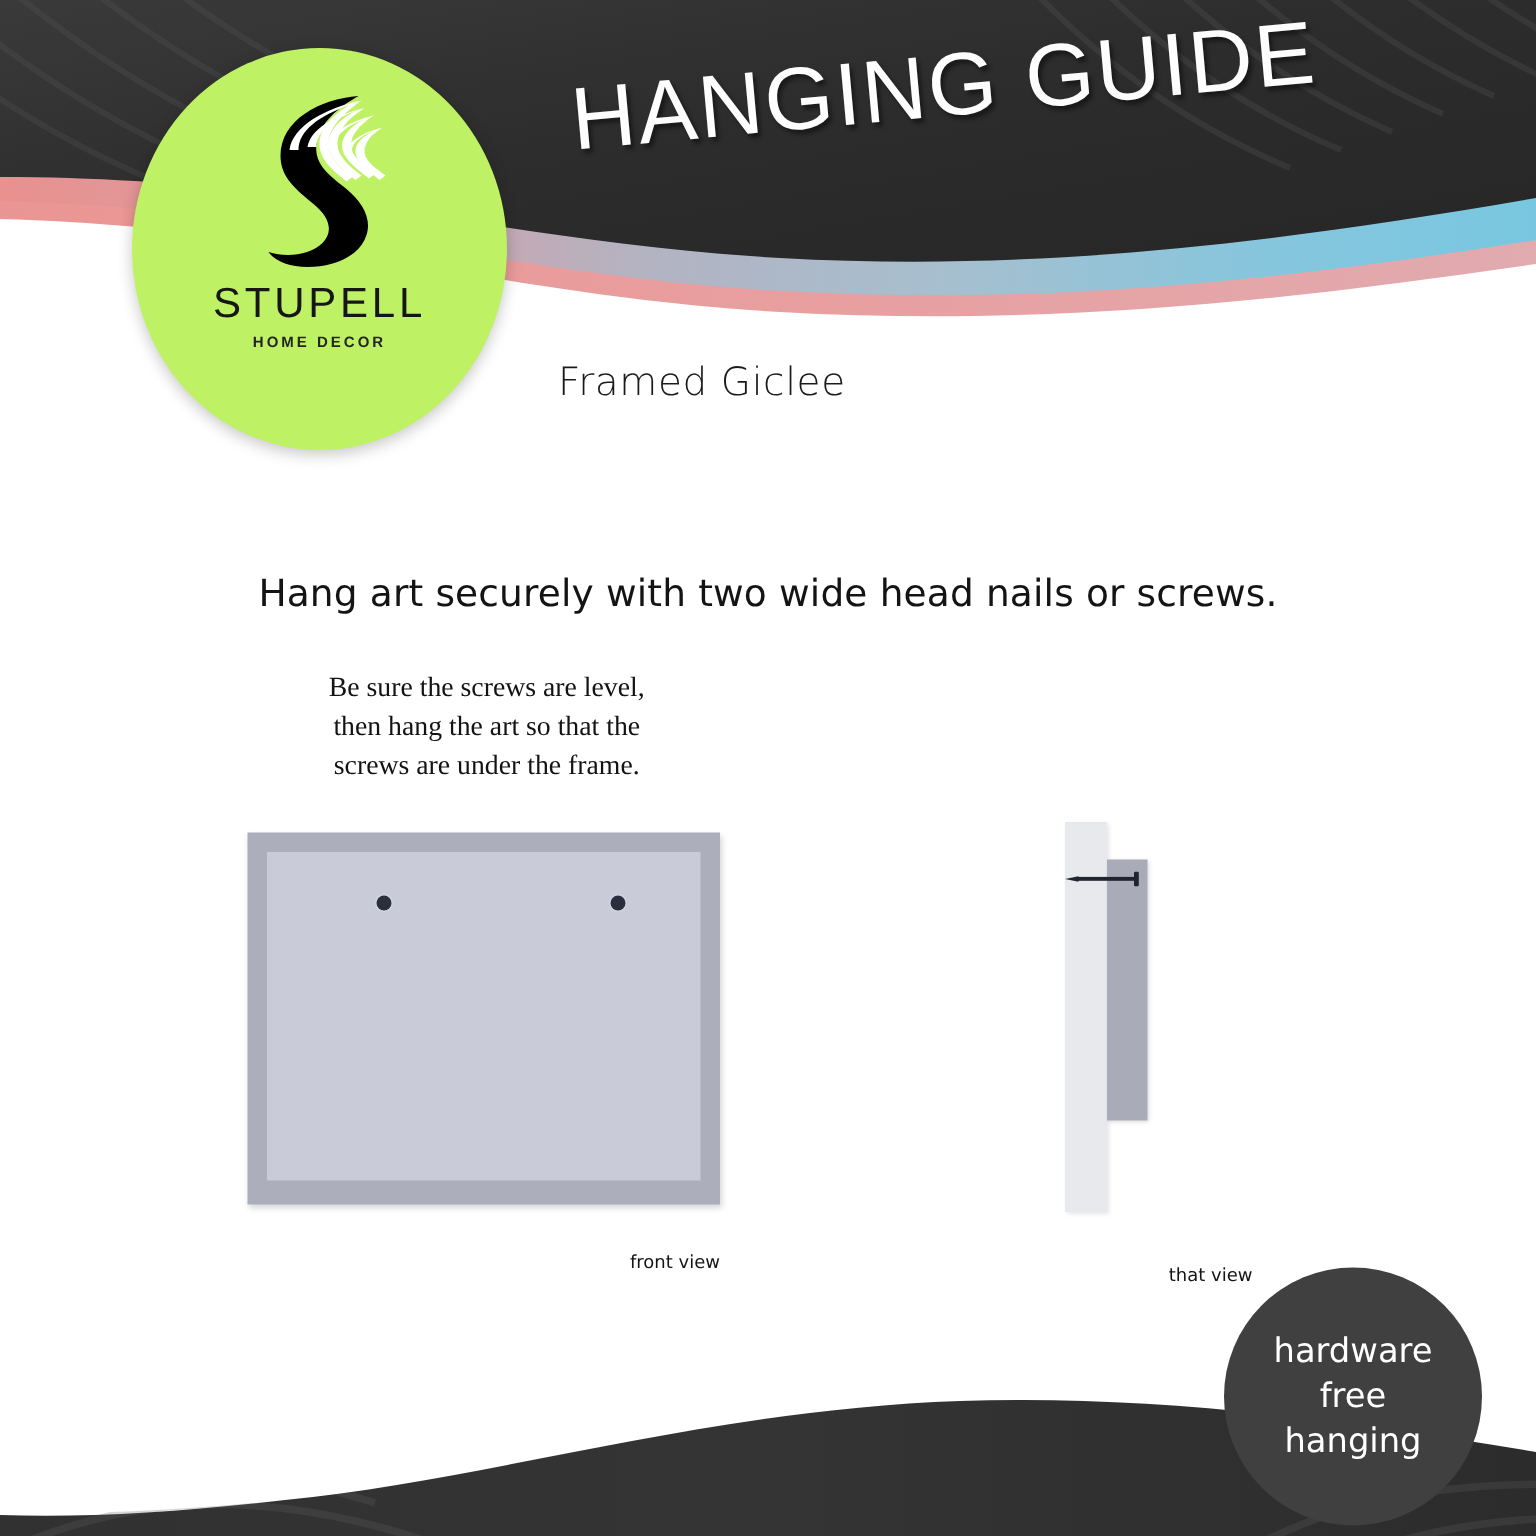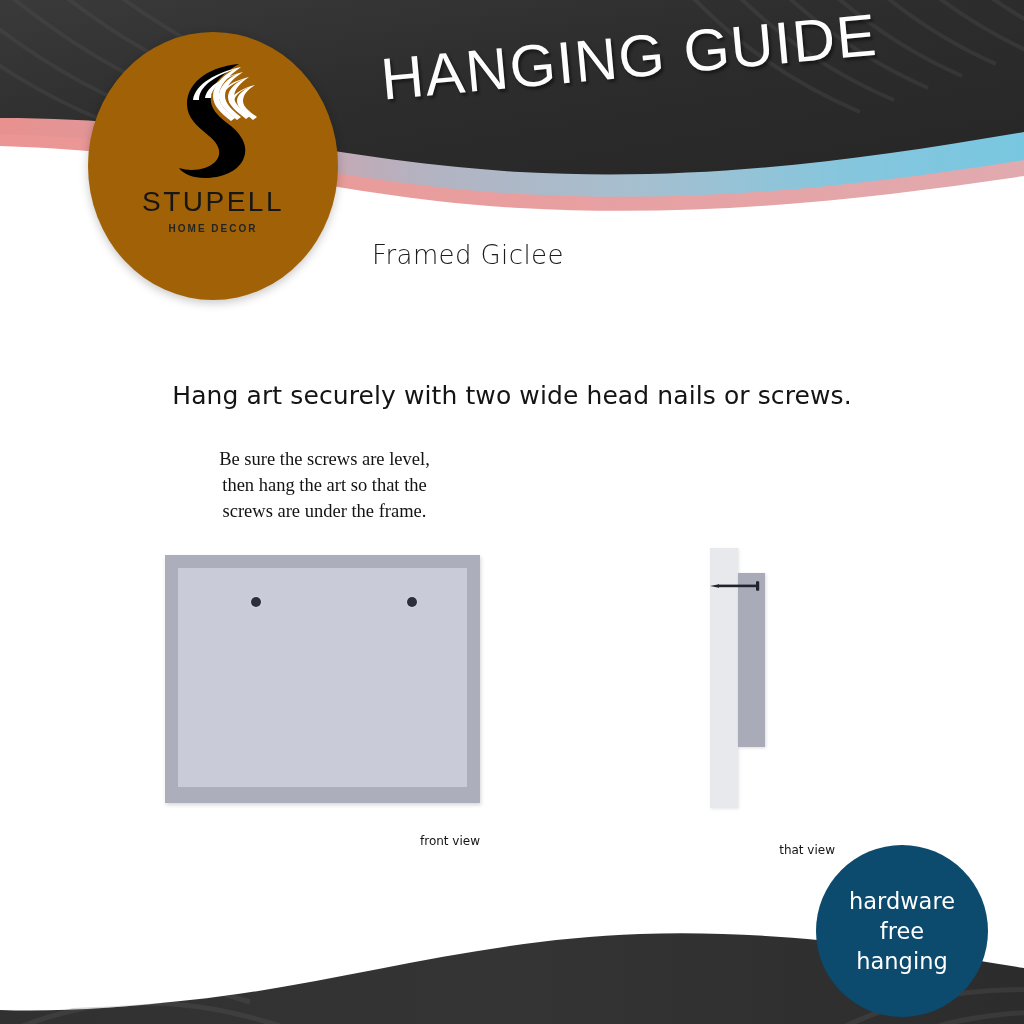--- a/index.html
+++ b/index.html
@@ -29,21 +29,21 @@
   }
 
   
   .logo-badge {
     position: absolute;
     left: 88px;
     top: 32px;
     width: 250px;
     height: 268px;
     border-radius: 50%;
-    background: #a16207;
+    background: #bef264;
     box-shadow: 0 3px 10px rgba(0,0,0,0.22);
     display: flex;
     flex-direction: column;
     align-items: center;
     justify-content: flex-start;
     padding-top: 26px;
     box-sizing: border-box;
   }
   .logo-mark {
     width: 112px;
@@ -207,21 +207,21 @@
   .view-label.side  { left: 675px; top: 843px; width: 160px; }
 
   
   .hw-badge {
     position: absolute;
     left: 816px;
     top: 845px;
     width: 172px;
     height: 172px;
     border-radius: 50%;
-    background: #0c4a6e;
+    background: #404040;
     display: flex;
     flex-direction: column;
     align-items: center;
     justify-content: center;
     color: #ffffff;
     font-family: "DejaVu Sans", sans-serif;
     font-size: 22.5px;
     line-height: 30px;
     text-align: center;
   }

